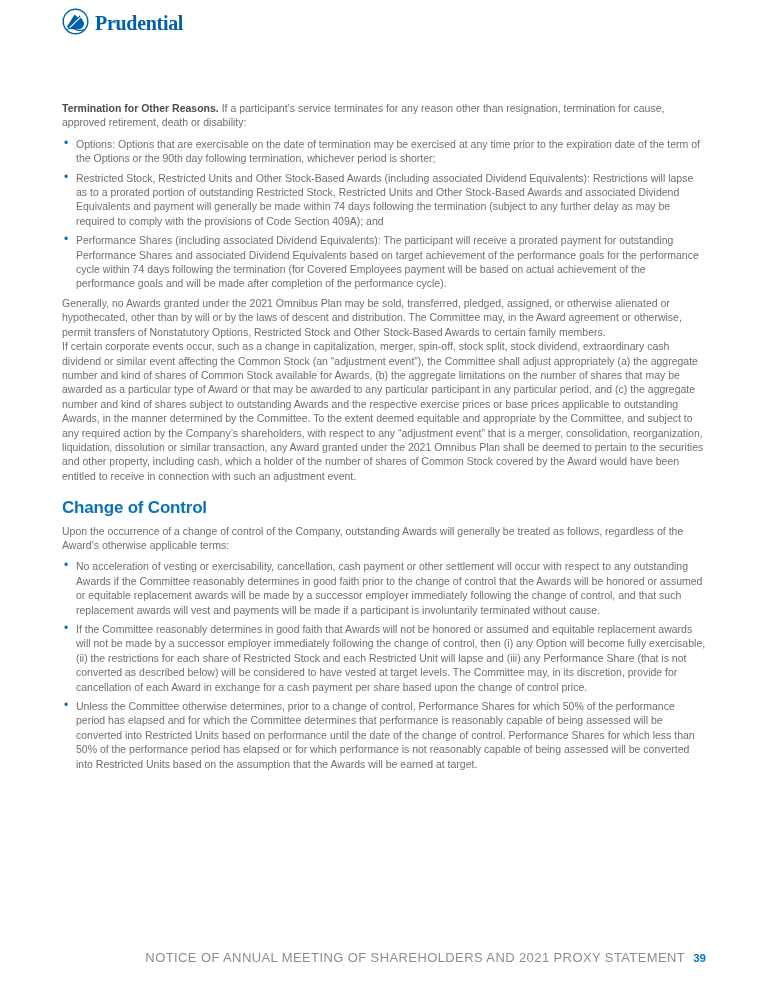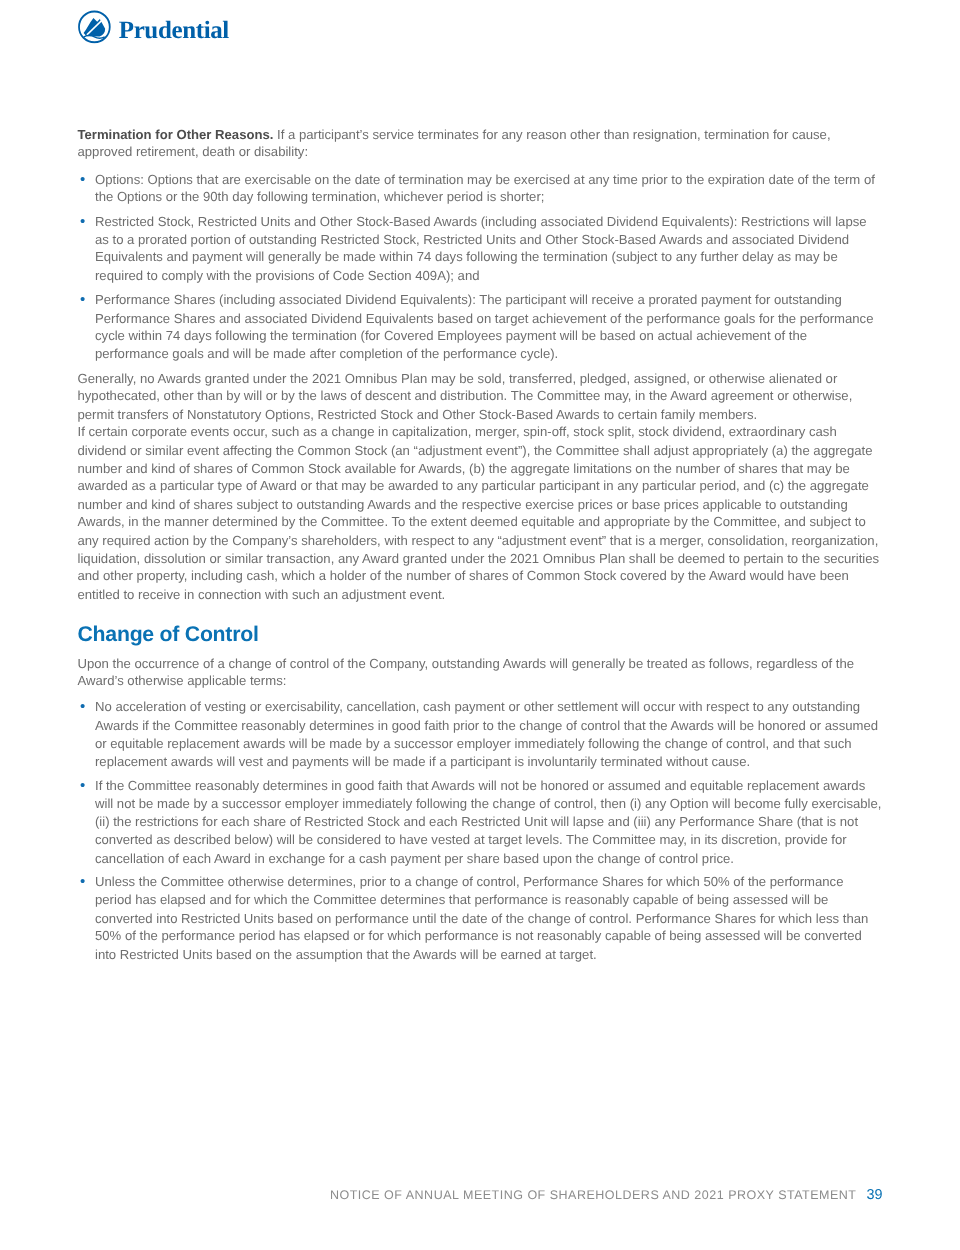--- a/index.html
+++ b/index.html
@@ -57,24 +57,24 @@
     margin:18px 0 8px 0;
     font-size:17px; font-weight:bold;
     color:#0a72b4; letter-spacing:-0.2px;
   }
   
   .footer {
     position:absolute; top:950px; right:62px;
     display:flex; align-items:baseline;
   }
   .footer-label {
-    font-size:10px; color:#8c8c8c; letter-spacing:0.4px;
+    font-size:13px; color:#8c8c8c; letter-spacing:0.4px;
   }
   .footer-page {
-    font-size:11.5px; font-weight:normal; color:#0a72b4;
+    font-size:11.5px; font-weight:bold; color:#0a72b4;
     margin-left:8px;
   }
 </style>
 </head>
 <body>
 
 <div class="page">
 
   <div class="header">
     <div class="logo">

